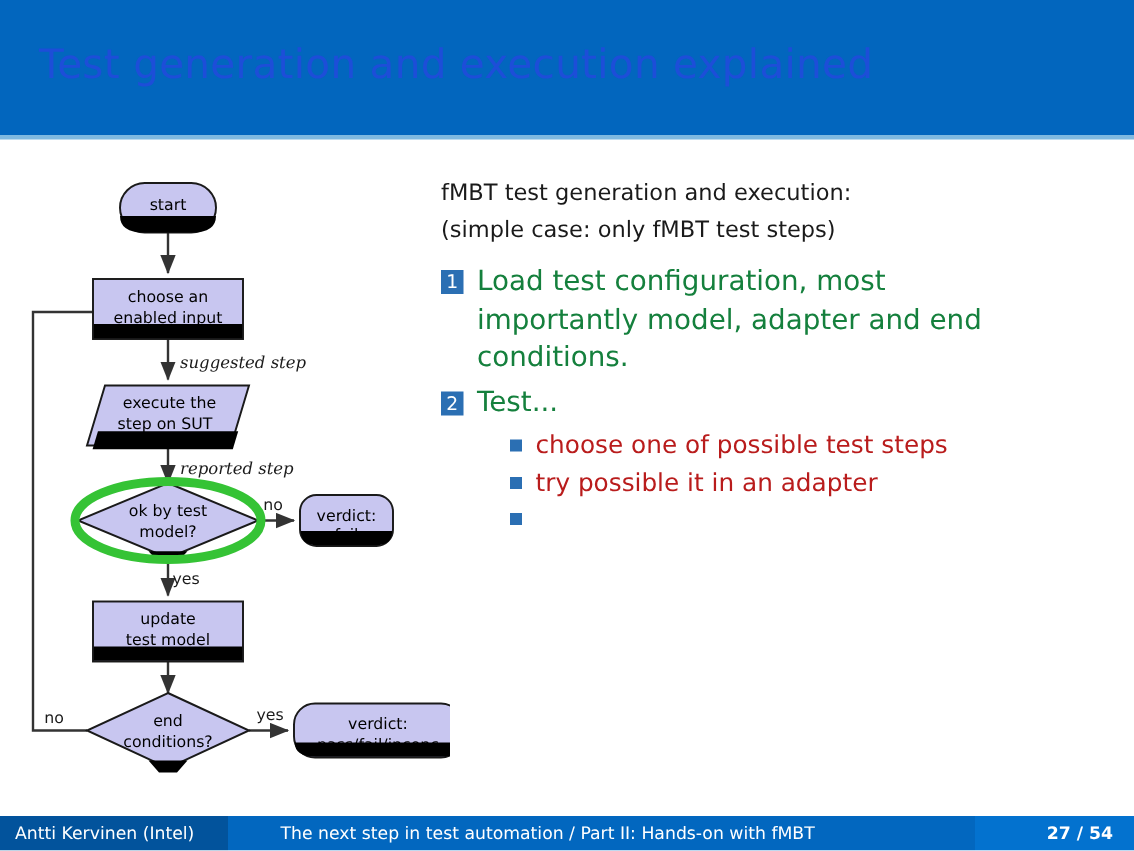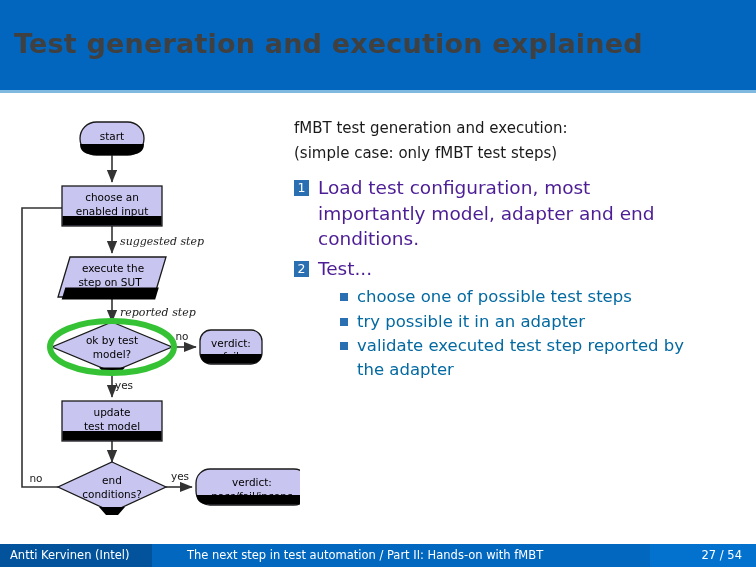--- a/index.html
+++ b/index.html
@@ -12,22 +12,22 @@
   
   #titlebar{
     position:absolute;left:0;top:0;width:756px;height:90px;
     background:#0266be;
   }
   #titlebar-sep{
     position:absolute;left:0;top:90px;width:756px;height:3px;
     background:#7fb9e0;
   }
   #slide-title{
-    position:absolute;left:14px;top:28px;
-    font-size:27px;color:#404040;font-weight:700;
+    position:absolute;left:26px;top:28px;
+    font-size:27px;color:#1d4ed8;font-weight:400;
     letter-spacing:.2px;white-space:nowrap;
   }
   
   #textcol{
     position:absolute;left:294px;top:116px;width:450px;
     color:#161616;
   }
   .lead{
     font-size:15px;line-height:25px;color:#1a1a1a;white-space:nowrap;
   }
@@ -38,29 +38,29 @@
   .num-badge{
     flex:0 0 auto;
     background:#2b6fb3;color:#ffffff;
     font-size:12.5px;line-height:15px;
     width:15px;height:16px;
     text-align:center;
     margin-top:5px;margin-right:9px;
     font-family:"DejaVu Sans","Liberation Sans",sans-serif;
   }
   .oitem-text{
-    font-size:18.5px;line-height:25.5px;color:#4c1d95;
+    font-size:18.5px;line-height:25.5px;color:#15803d;
   }
   .sublist{margin-top:3px;margin-left:46px;}
   .sitem{display:flex;align-items:flex-start;margin-bottom:1px;}
   .sq-bullet{
     flex:0 0 auto;width:8px;height:8px;background:#2b6fb3;
     margin-top:8px;margin-right:9px;
   }
-  .sitem-text{font-size:16.5px;line-height:23.5px;color:#0369a1;}
+  .sitem-text{font-size:16.5px;line-height:23.5px;color:#b91c1c;}
   
   #flow{position:absolute;left:0;top:104px;width:300px;height:430px;}
   #flow svg{display:block;}
   .nodelabel{
     font-family:"DejaVu Sans","Liberation Sans",sans-serif;
     font-size:10.5px;fill:#000000;text-anchor:middle;
   }
   .edgelabel{
     font-family:"DejaVu Sans","Liberation Sans",sans-serif;
     font-size:10.5px;fill:#1a1a1a;text-anchor:middle;
@@ -75,21 +75,21 @@
   #fseg-author{left:0;width:152px;background:#02539c;}
   #fseg-title{left:152px;width:498px;background:#0267bf;}
   #fseg-pagetint{left:650px;width:106px;background:#0372cf;}
   .ftext{
     position:absolute;top:4px;
     color:#ffffff;font-size:11.5px;white-space:nowrap;
     font-family:"DejaVu Sans","Liberation Sans",sans-serif;
   }
   #ftext-author{left:10px;}
   #ftext-title{left:187px;text-align:right;}
-  #ftext-page{right:14px;text-align:right;}
+  #ftext-page{right:14px;text-align:right;font-weight:bold;}
   #footer-topline{position:absolute;left:0;top:541px;width:756px;height:3px;background:#ffffff;}
 </style>
 </head>
 <body>
 
 <div id="titlebar"></div>
 <div id="titlebar-sep"></div>
 <div id="slide-title">Test generation and execution explained</div>
 
 <div id="flow">
@@ -206,24 +206,20 @@
         </div>
       </div>
       <div class="sitem">
         <div class="sq-bullet"></div>
         <div class="sitem-text">
           <div>try possible it in an adapter</div>
         </div>
       </div>
       <div class="sitem">
         <div class="sq-bullet"></div>
-        <div class="sitem-text">
-          <div>validate executed test step reported by</div>
-          <div>the adapter</div>
-        </div>
       </div>
     </div>
 
   </div>
 </div>
 
 <div id="footer-topline"></div>
 <div id="footer">
   <div class="fseg" id="fseg-author"></div>
   <div class="fseg" id="fseg-title"></div>

